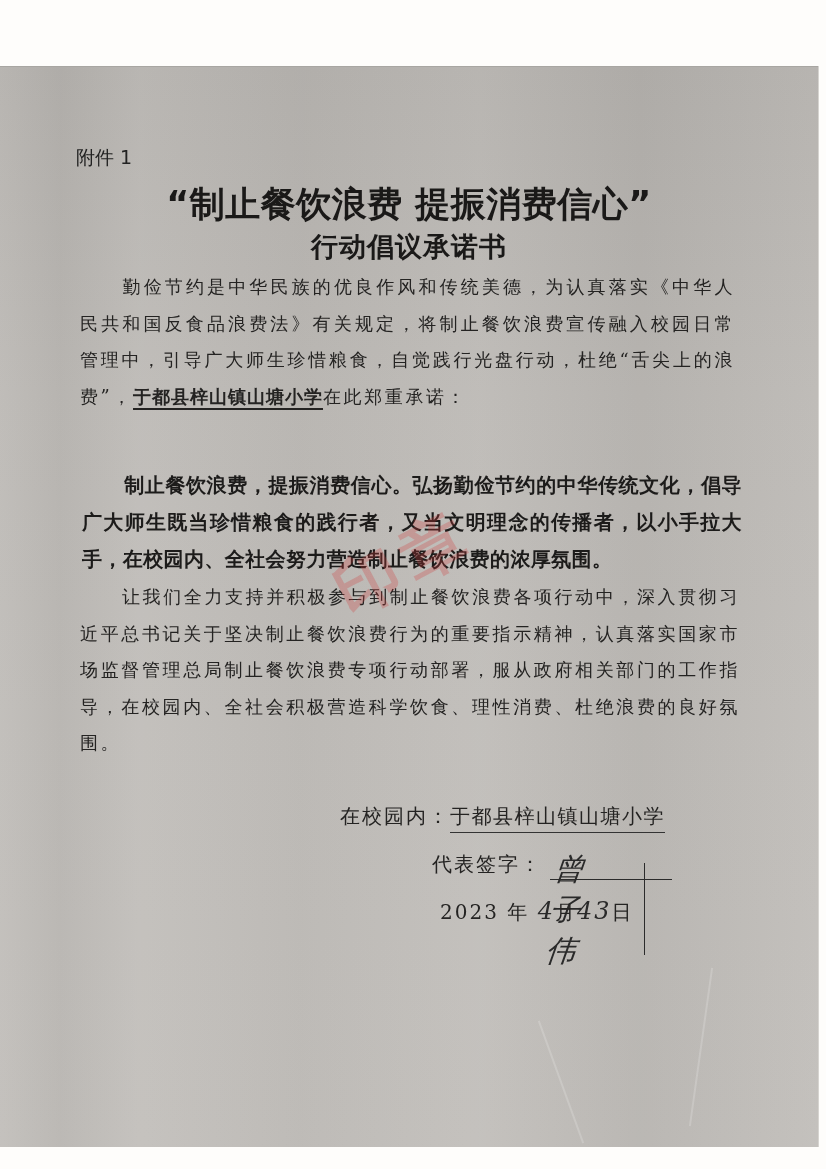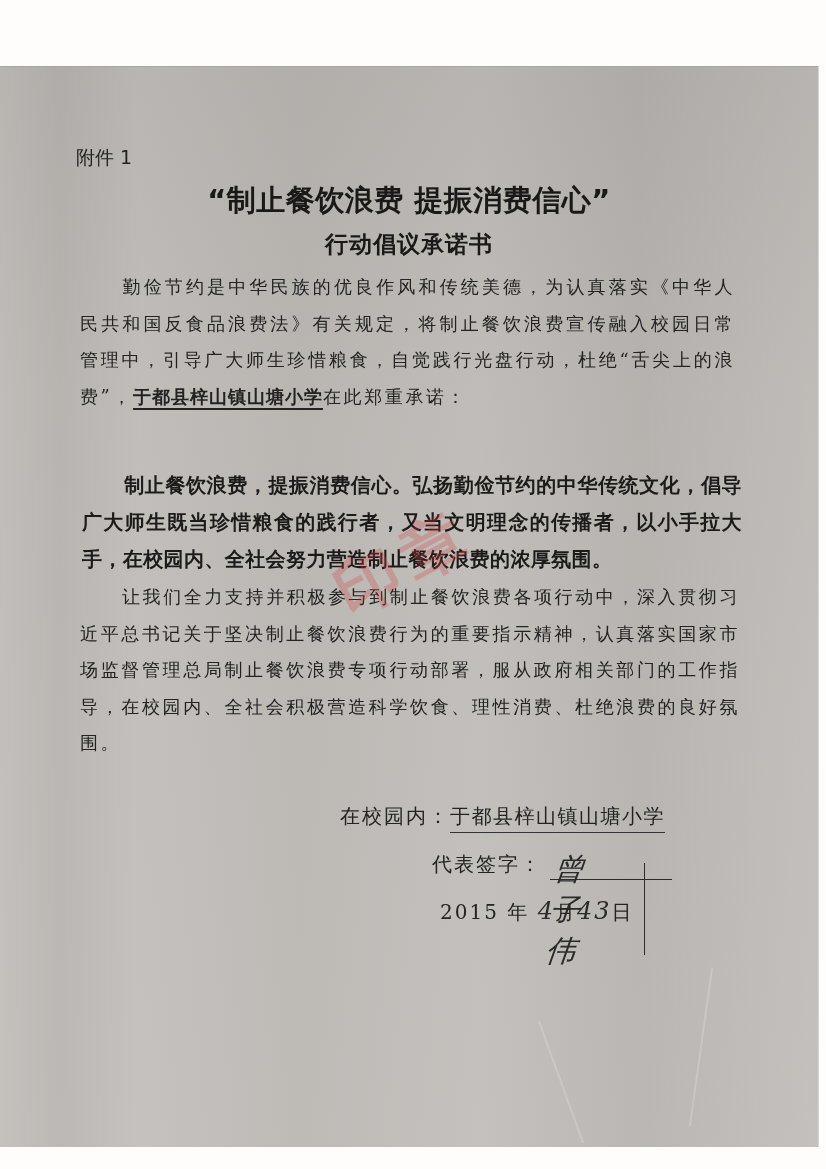--- a/index.html
+++ b/index.html
@@ -45,33 +45,33 @@
       letter-spacing: 0px;
       color: #222;
     }
     .title1 {
       position: absolute;
       left: 0;
       width: 818px;
       top: 114px;
       text-align: center;
       font-family: "DejaVu Sans", "Liberation Sans", sans-serif;
-      font-size: 29px;
+      font-size: 35px;
       font-weight: bold;
       color: #1a1918;
       letter-spacing: 0.5px;
     }
     .title2 {
       position: absolute;
       left: 0;
       width: 818px;
       top: 162px;
       text-align: center;
       font-family: "DejaVu Sans", "Liberation Sans", sans-serif;
-      font-size: 23px;
+      font-size: 27px;
       font-weight: bold;
       color: #1a1918;
       letter-spacing: 1px;
     }
     .para {
       position: absolute;
       left: 80px;
       width: 655px;
       font-size: 18px;
       line-height: 36.5px;
@@ -202,17 +202,17 @@
     <div class="sig-row school-row">
       <span>在校园内：</span><span class="school-name">于都县梓山镇山塘小学</span>
     </div>
     <div class="sig-row rep-row">
       <span>代表签字：</span>
     </div>
     <div class="handwriting">曾子伟</div>
     <div class="rep-line"></div>
     <div class="rep-vert"></div>
     <div class="sig-row date-row">
-      <span>2015</span><span> 年</span>
+      <span>2023</span><span> 年</span>
       <span class="date-hand">4</span><span>月</span><span class="date-hand">43</span><span>日</span>
     </div>
   </div>
 </div>
 
 </body></html>

